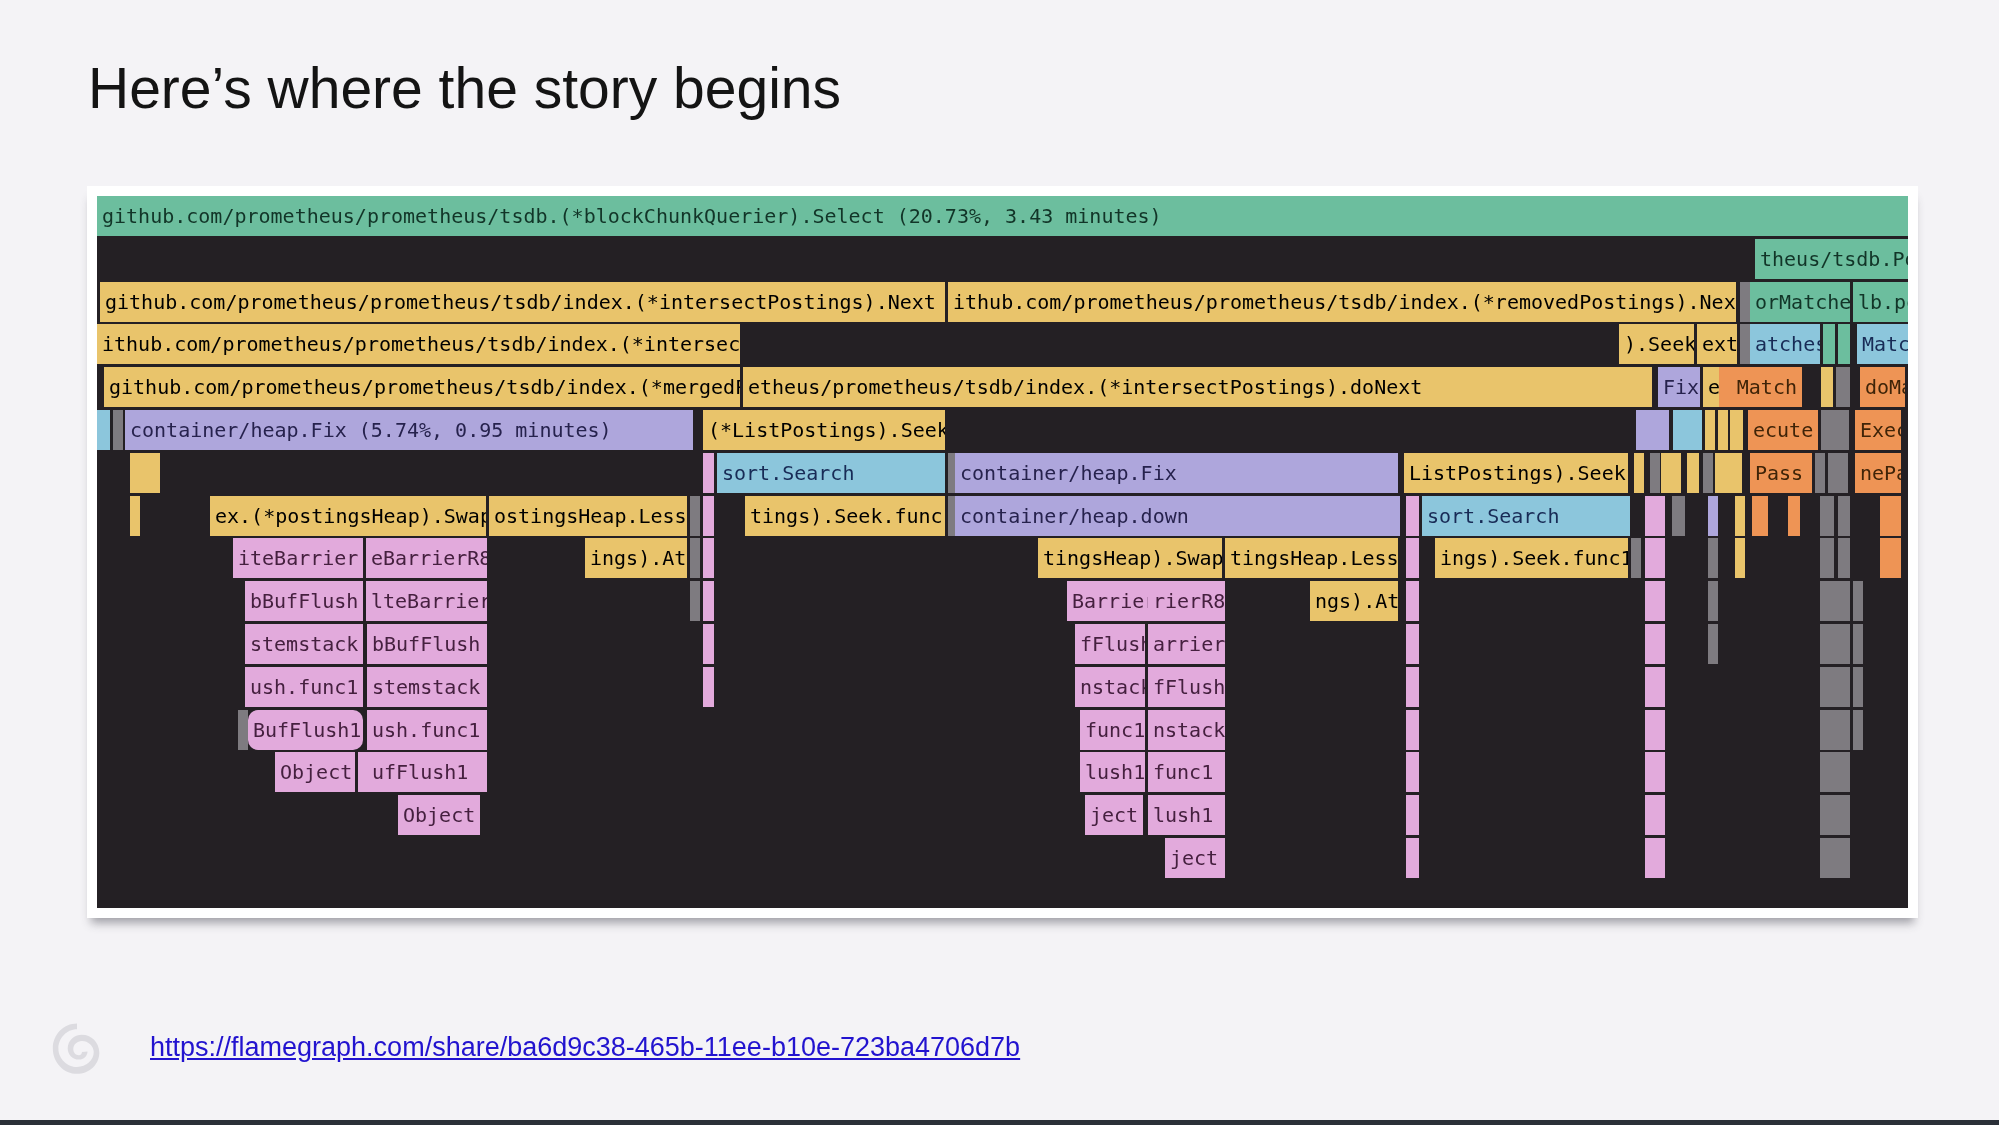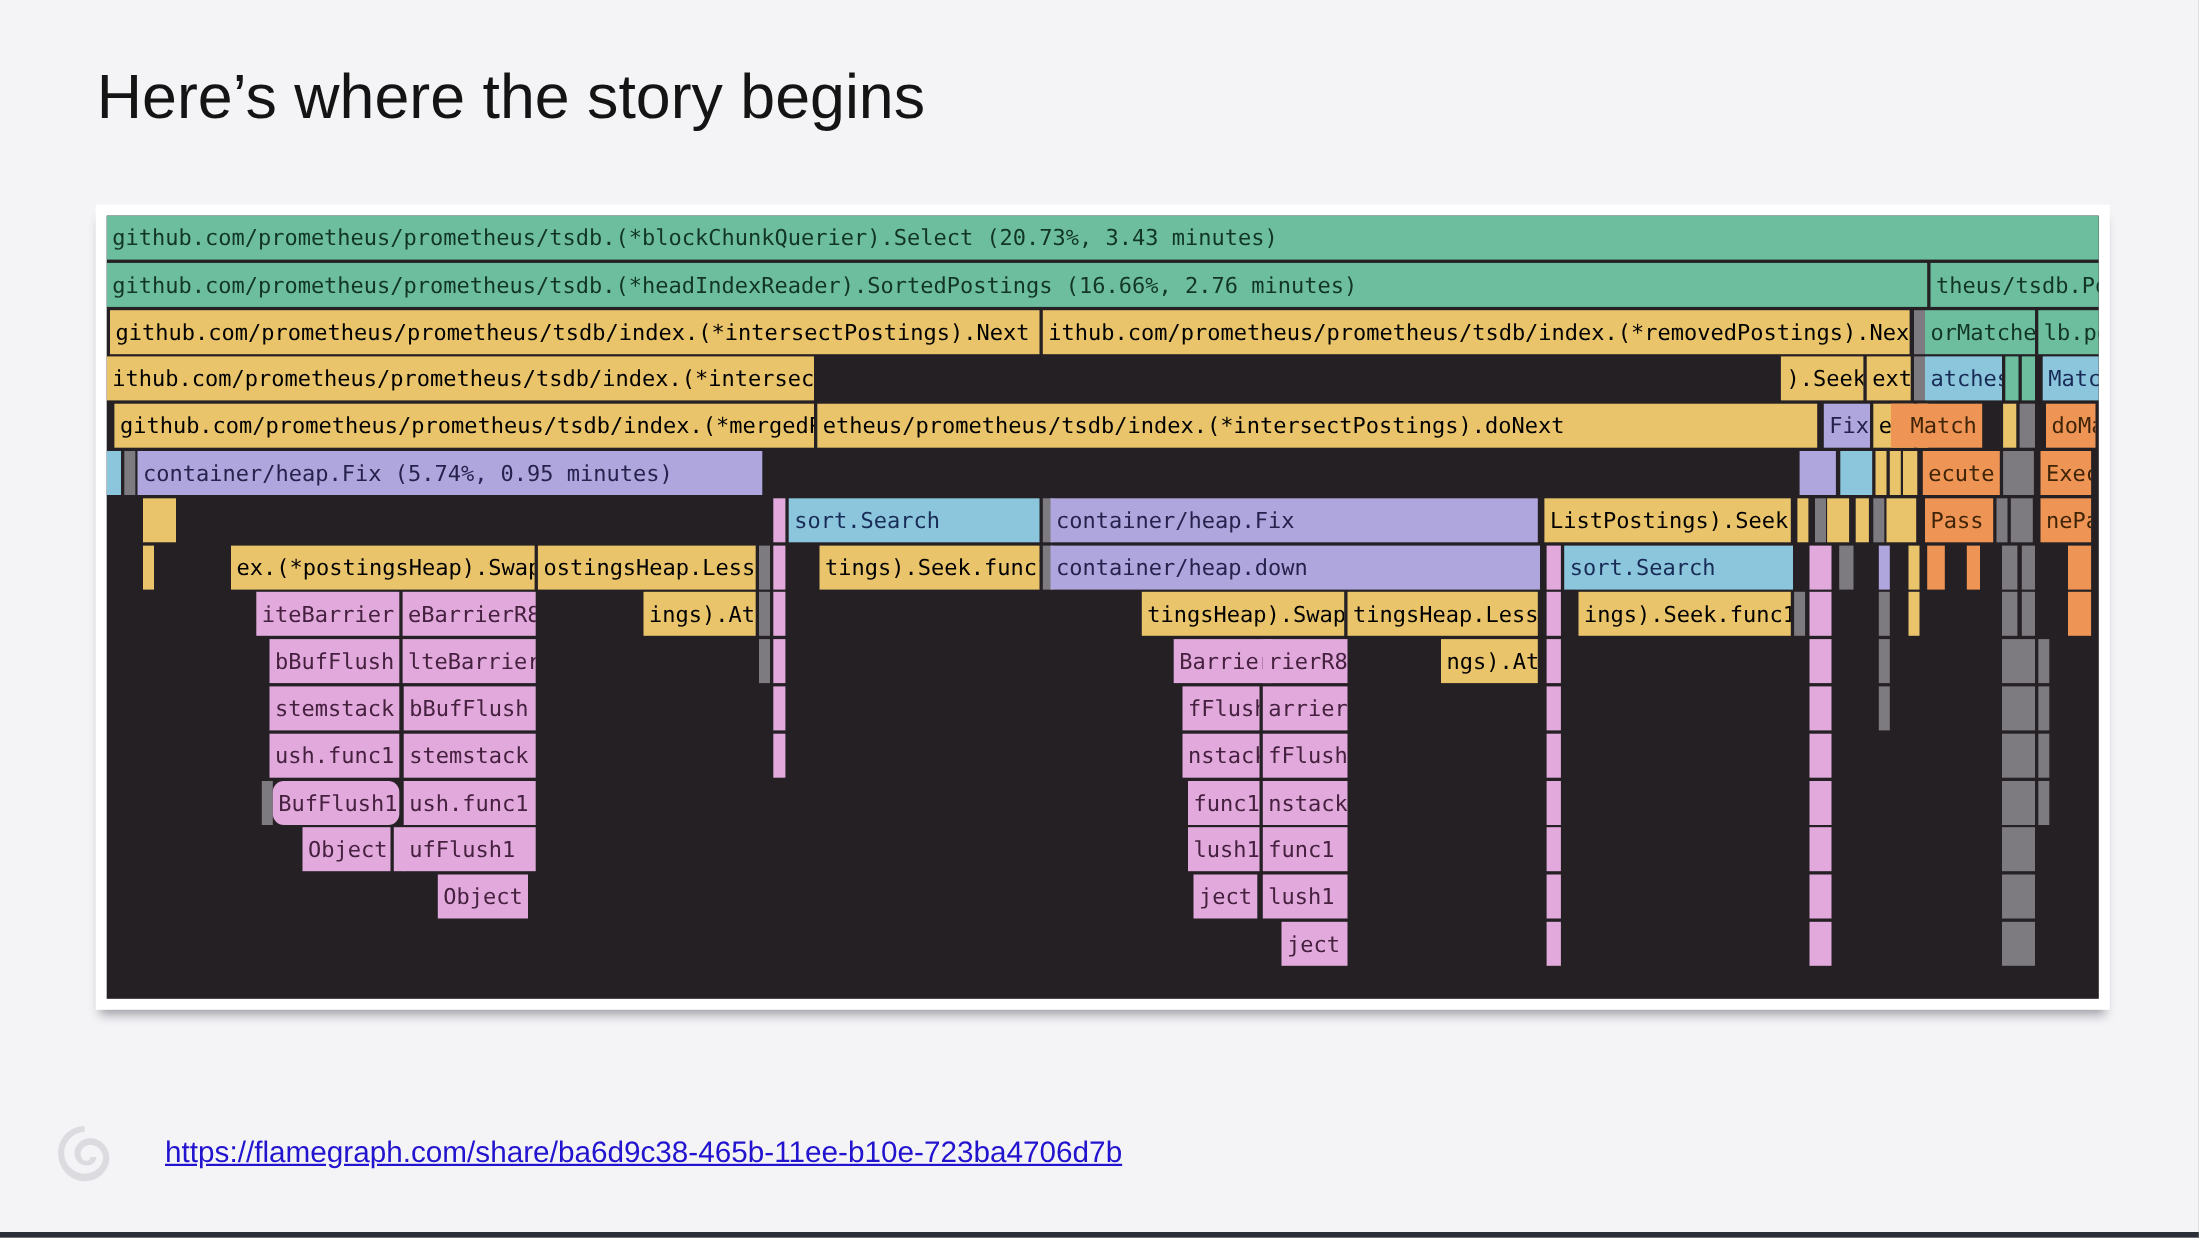--- a/index.html
+++ b/index.html
@@ -41,21 +41,20 @@
   }
 </style>
 </head>
 <body>
 
 <div class="slide-title">Here’s where the story begins</div>
 
 <div class="card">
   <div class="flame">
       <div class="frame c-green" title="github.com/prometheus/prometheus/tsdb.(*blockChunkQuerier).Select (20.73%, 3.43 minutes)" style="left: 0px; top: 0px; width: 1811px; height: 40px;">github.com/prometheus/prometheus/tsdb.(*blockChunkQuerier).Select (20.73%, 3.43 minutes)</div>
-      <div class="frame c-green" title="github.com/prometheus/prometheus/tsdb.(*headIndexReader).SortedPostings (16.66%, 2.76 minutes)" style="left: 0px; top: 42.8px; width: 1655px; height: 40px;">github.com/prometheus/prometheus/tsdb.(*headIndexReader).SortedPostings (16.66%, 2.76 minutes)</div>
       <div class="frame c-green" title="theus/tsdb.Pos" style="left: 1658px; top: 42.8px; width: 153px; height: 40px;">theus/tsdb.Pos</div>
       <div class="frame c-yellow" title="github.com/prometheus/prometheus/tsdb/index.(*intersectPostings).Next" style="left: 3px; top: 85.6px; width: 845px; height: 40px;">github.com/prometheus/prometheus/tsdb/index.(*intersectPostings).Next</div>
       <div class="frame c-yellow" title="ithub.com/prometheus/prometheus/tsdb/index.(*removedPostings).Next" style="left: 851px; top: 85.6px; width: 788px; height: 40px;">ithub.com/prometheus/prometheus/tsdb/index.(*removedPostings).Next</div>
       <div class="frame c-gray" style="left: 1643px; top: 85.6px; width: 7px; height: 40px;"></div>
       <div class="frame c-green" title="orMatcher" style="left: 1653px; top: 85.6px; width: 100px; height: 40px;">orMatcher</div>
       <div class="frame c-green" title="lb.po" style="left: 1756px; top: 85.6px; width: 55px; height: 40px;">lb.po</div>
       <div class="frame c-yellow" title="ithub.com/prometheus/prometheus/tsdb/index.(*intersectPostings).doNext" style="left: 0px; top: 128.4px; width: 643px; height: 40px;">ithub.com/prometheus/prometheus/tsdb/index.(*intersectPostings).doNext</div>
       <div class="frame c-yellow" title=").Seek" style="left: 1522px; top: 128.4px; width: 75px; height: 40px;">).Seek</div>
       <div class="frame c-yellow" title="ext" style="left: 1600px; top: 128.4px; width: 40px; height: 40px;">ext</div>
       <div class="frame c-gray" style="left: 1643px; top: 128.4px; width: 6px; height: 40px;"></div>
@@ -68,20 +67,21 @@
       <div class="frame c-purple" title="Fix" style="left: 1561px; top: 171.2px; width: 42px; height: 40px;">Fix</div>
       <div class="frame c-yellow" title="eek" style="left: 1606px; top: 171.2px; width: 37px; height: 40px;">eek</div>
       <div class="frame c-yellow" style="left: 1646px; top: 171.2px; width: 8px; height: 40px;"></div>
       <div class="frame c-orange" title="Match" style="left: 1622px; top: 171.2px; width: 83px; height: 40px; text-align: right;">Match</div>
       <div class="frame c-yellow" style="left: 1724px; top: 171.2px; width: 12px; height: 40px;"></div>
       <div class="frame c-gray" style="left: 1739px; top: 171.2px; width: 14px; height: 40px;"></div>
       <div class="frame c-orange" title="doMa" style="left: 1763px; top: 171.2px; width: 45px; height: 40px;">doMa</div>
       <div class="frame c-blue" style="left: 0px; top: 214px; width: 13px; height: 40px;"></div>
       <div class="frame c-gray" style="left: 16px; top: 214px; width: 8px; height: 40px;"></div>
       <div class="frame c-purple" title="container/heap.Fix (5.74%, 0.95 minutes)" style="left: 28px; top: 214px; width: 568px; height: 40px;">container/heap.Fix (5.74%, 0.95 minutes)</div>
+      <div class="frame c-yellow" title="(*ListPostings).Seek" style="left: 606px; top: 214px; width: 242px; height: 40px;">(*ListPostings).Seek</div>
       <div class="frame c-purple" style="left: 1539px; top: 214px; width: 33px; height: 40px;"></div>
       <div class="frame c-blue" style="left: 1576px; top: 214px; width: 29px; height: 40px;"></div>
       <div class="frame c-yellow" style="left: 1608px; top: 214px; width: 9px; height: 40px;"></div>
       <div class="frame c-yellow" style="left: 1621px; top: 214px; width: 9px; height: 40px;"></div>
       <div class="frame c-yellow" style="left: 1633px; top: 214px; width: 13px; height: 40px;"></div>
       <div class="frame c-orange" title="ecute" style="left: 1651px; top: 214px; width: 70px; height: 40px;">ecute</div>
       <div class="frame c-gray" style="left: 1724px; top: 214px; width: 28px; height: 40px;"></div>
       <div class="frame c-orange" title="Exec" style="left: 1758px; top: 214px; width: 46px; height: 40px;">Exec</div>
       <div class="frame c-yellow" style="left: 33px; top: 256.8px; width: 30px; height: 40px;"></div>
       <div class="frame c-pink" style="left: 606px; top: 256.8px; width: 11px; height: 40px;"></div>

